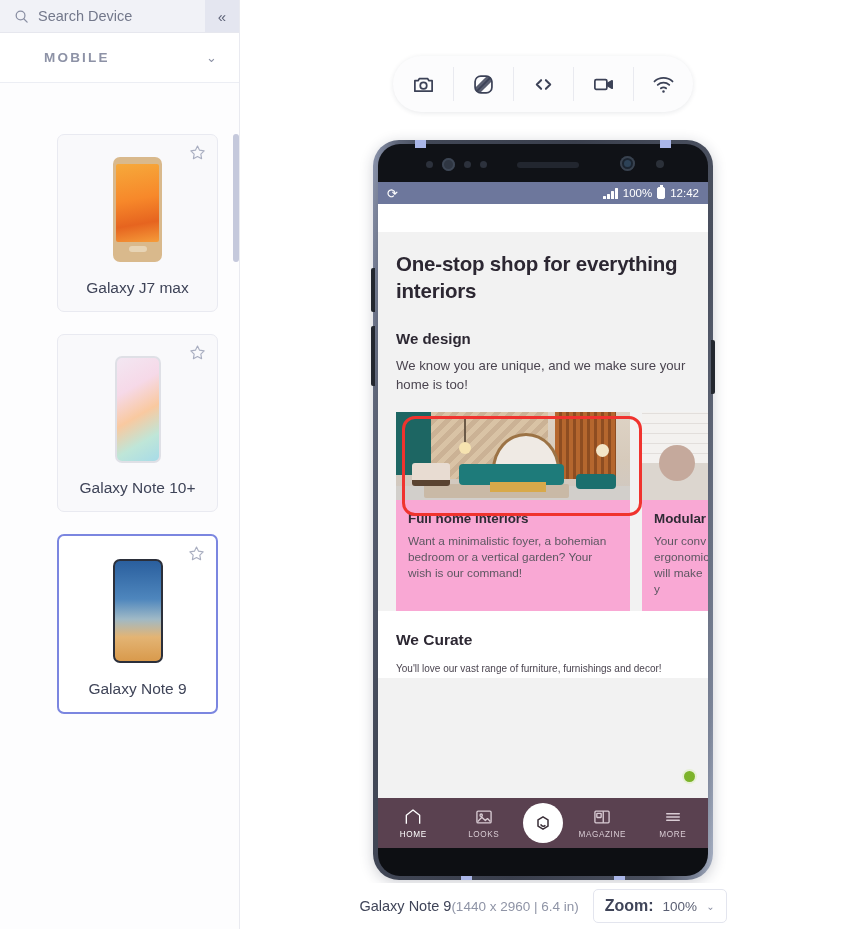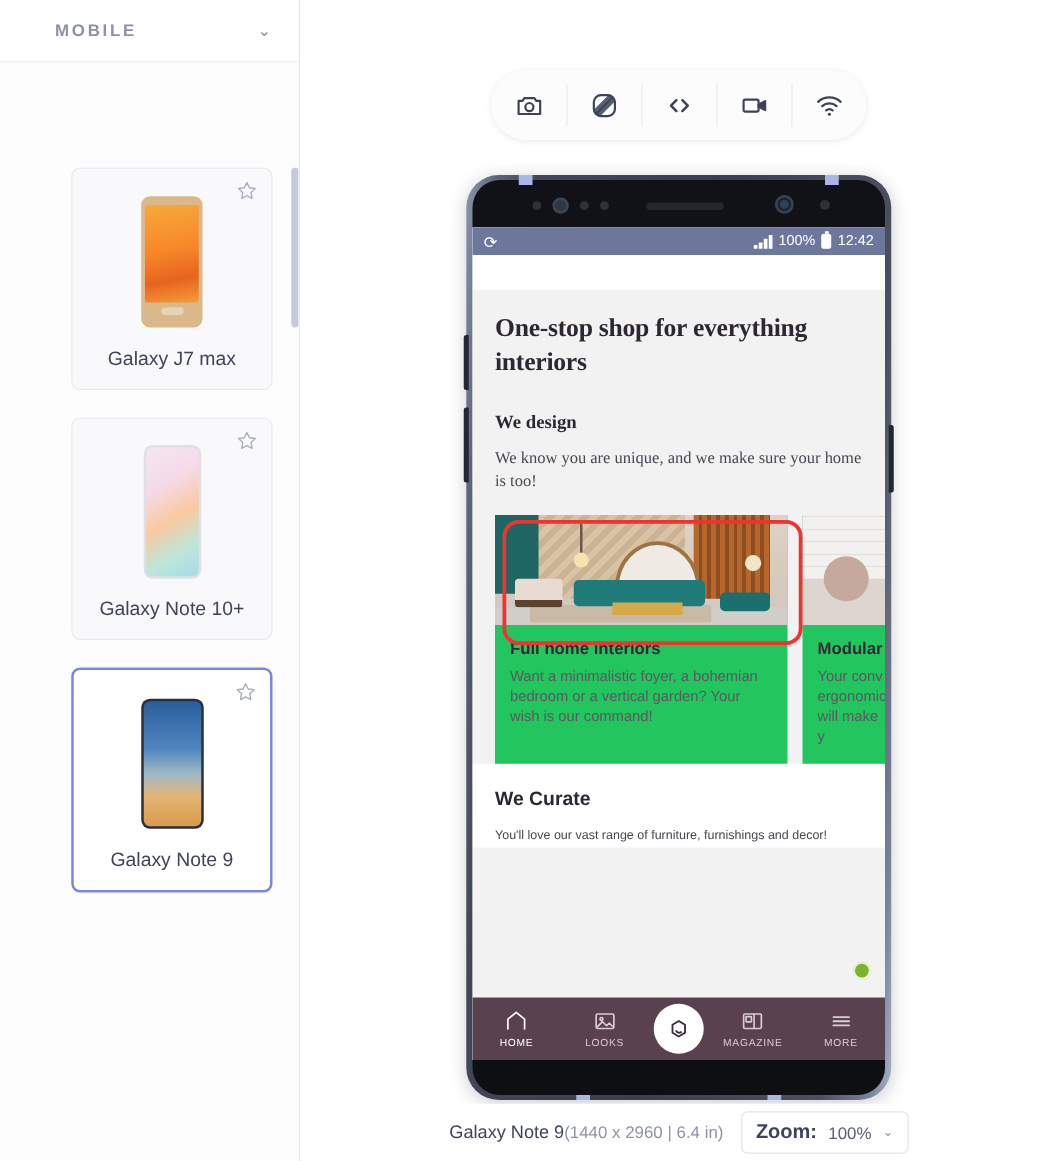--- a/index.html
+++ b/index.html
@@ -190,21 +190,21 @@
   .pagebody { height: calc(100% - 22px - 50px); background: #f2f2f2; overflow: hidden;
     position: relative; }
   .white-strip { height: 28px; background: #ffffff; }
   .hero { padding: 18px 18px 0 18px; }
   .hero h1 { font-size: 20.5px; line-height: 27px; color: #2c2732; font-weight: bold;
     letter-spacing: -0.2px; }
   .sec-h { margin-top: 26px; font-size: 15px; font-weight: bold; color: #2c2732; }
   .sec-p { margin-top: 9px; font-size: 13.2px; line-height: 19px; color: #4b4550; }
 
   .cardrow { display: flex; gap: 12px; margin-top: 18px; padding-left: 18px; }
-  .icard { flex: 0 0 234px; background: #22c55e; }
+  .icard { flex: 0 0 234px; background: #f9a8d4; }
   .icard.partial { flex: 0 0 72px; }
   .icard .img { height: 88px; background: #ccc; position: relative; overflow: hidden; }
   .icard .body { padding: 11px 12px 14px 12px; }
   .icard h3 { font-size: 13.4px; color: #2f2a35; font-weight: bold; }
   .icard p { margin-top: 7px; font-size: 11.8px; line-height: 16px; color: #5d5762; }
 
   
   .lr { position: absolute; inset: 0; background: linear-gradient(180deg,#ded3c5 0%,#d6cabb 55%,#cfc8c2 100%); }
   .lr .tealwall { position: absolute; left: 0; top: 0; width: 15%; height: 72%; background: #1d6663; }
   .lr .slats { position: absolute; right: 6%; top: 0; width: 26%; height: 76%;
@@ -279,20 +279,32 @@
   .zoom-val { font-size: 13.5px; color: #5a5f73; }
   .zoom-ch { font-size: 10px; color: #8a8fa3; }
 </style>
 </head>
 <body>
 
 <div id="app">
 
   <aside class="sidebar">
 
+    <div class="search-row">
+      <div class="search-box">
+        <span class="search-ico">
+          <svg viewBox="0 0 24 24" fill="none" stroke="currentColor" stroke-width="2" stroke-linecap="round">
+              <circle cx="10.5" cy="10.5" r="7"></circle>
+              <path d="M16 16l5 5"></path>
+            </svg>
+        </span>
+        <input class="search-input" type="text" placeholder="Search Device" style="">
+      </div>
+      <button class="collapse-btn">«</button>
+    </div>
 
 
     <div class="section-header">
       <span class="section-title">MOBILE</span>
       <span class="chev">⌄</span>
     </div>
 
     <div class="device-scroll">
 
       <div class="device-card">
@@ -417,21 +429,21 @@
               </span>
             <span>100%</span>
             <span class="batt"></span>
             <span>12:42</span>
           </span>
         </div>
 
         <div class="pagebody">
           <div class="white-strip"></div>
 
-          <div class="hero" style="background:#f2f2f2;font-family:Liberation Serif, serif;">
+          <div class="hero" style="background:#f2f2f2;">
             <h1>One-stop shop for everything interiors</h1>
             <div class="sec-h">We design</div>
             <p class="sec-p">We know you are unique, and we make sure your home is too!</p>
           </div>
 
           <div class="cardrow">
             <div class="icard">
               <div class="img">
                 <div class="lr">
                   <div class="tealwall"></div>

